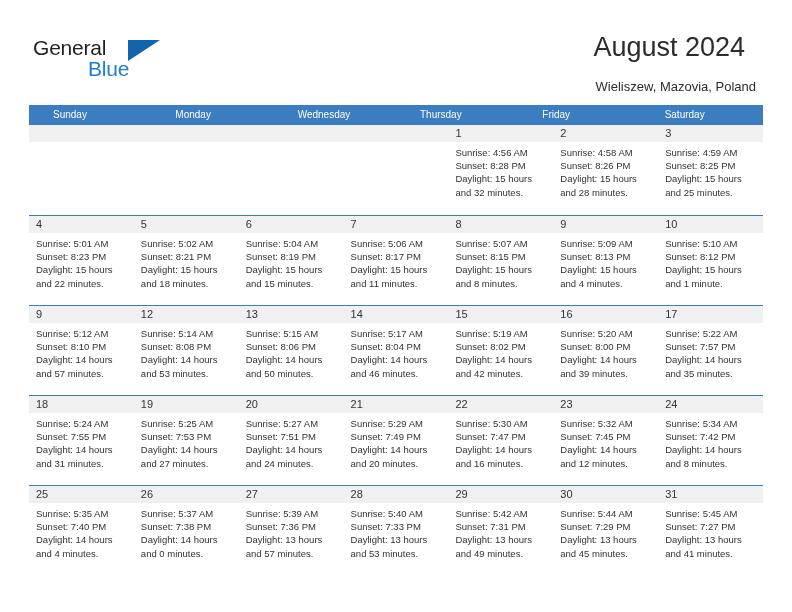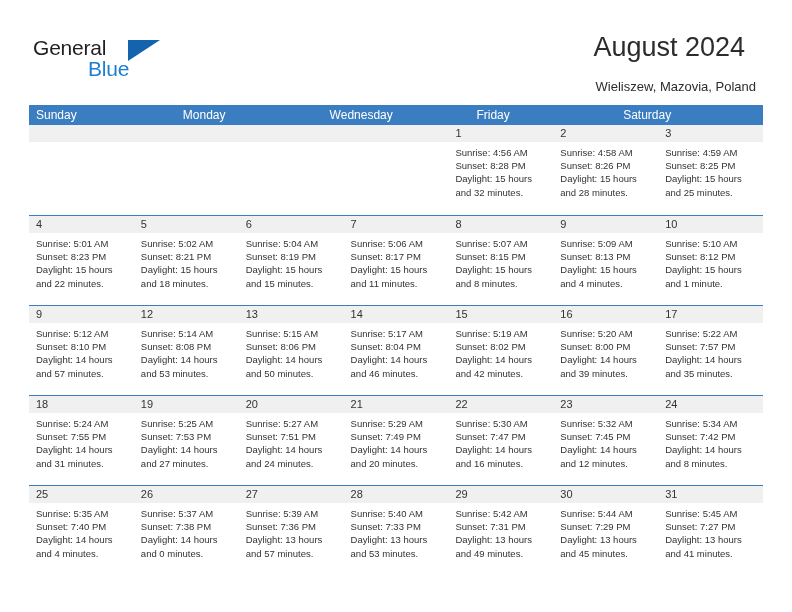--- a/index.html
+++ b/index.html
@@ -95,23 +95,23 @@
   }
   .weekday-row {
     display: flex;
     width: 734px;
     height: 20px;
     background: #3a7dc0;
   }
   .weekday {
     flex: 1 1 0;
     color: #ffffff;
-    font-size: 12px;
+    font-size: 10px;
     line-height: 20px;
-    padding-left: 7px;
+    padding-left: 24px;
     box-sizing: border-box;
     white-space: nowrap;
     overflow: hidden;
   }
 
   .week-row {
     display: flex;
     width: 734px;
     height: 90px;
     border-top: 1px solid #3a7dc0;
@@ -163,20 +163,21 @@
     </div>
     <div class="title">August 2024</div>
     <div class="subtitle">Wieliszew, Mazovia, Poland</div>
   </div>
 
   <div class="calendar">
     <div class="weekday-row" id="weekday-row">
         <div class="weekday">Sunday</div>
         <div class="weekday">Monday</div>
         <div class="weekday">Wednesday</div>
+        <div class="weekday">Thursday</div>
         <div class="weekday">Friday</div>
         <div class="weekday">Saturday</div>
       </div>
     <div id="weeks-container">
         <div class="week-row first">
           <div class="day-cell empty">
             <div class="day-head"></div>
           </div>
           <div class="day-cell empty">
             <div class="day-head"></div>

